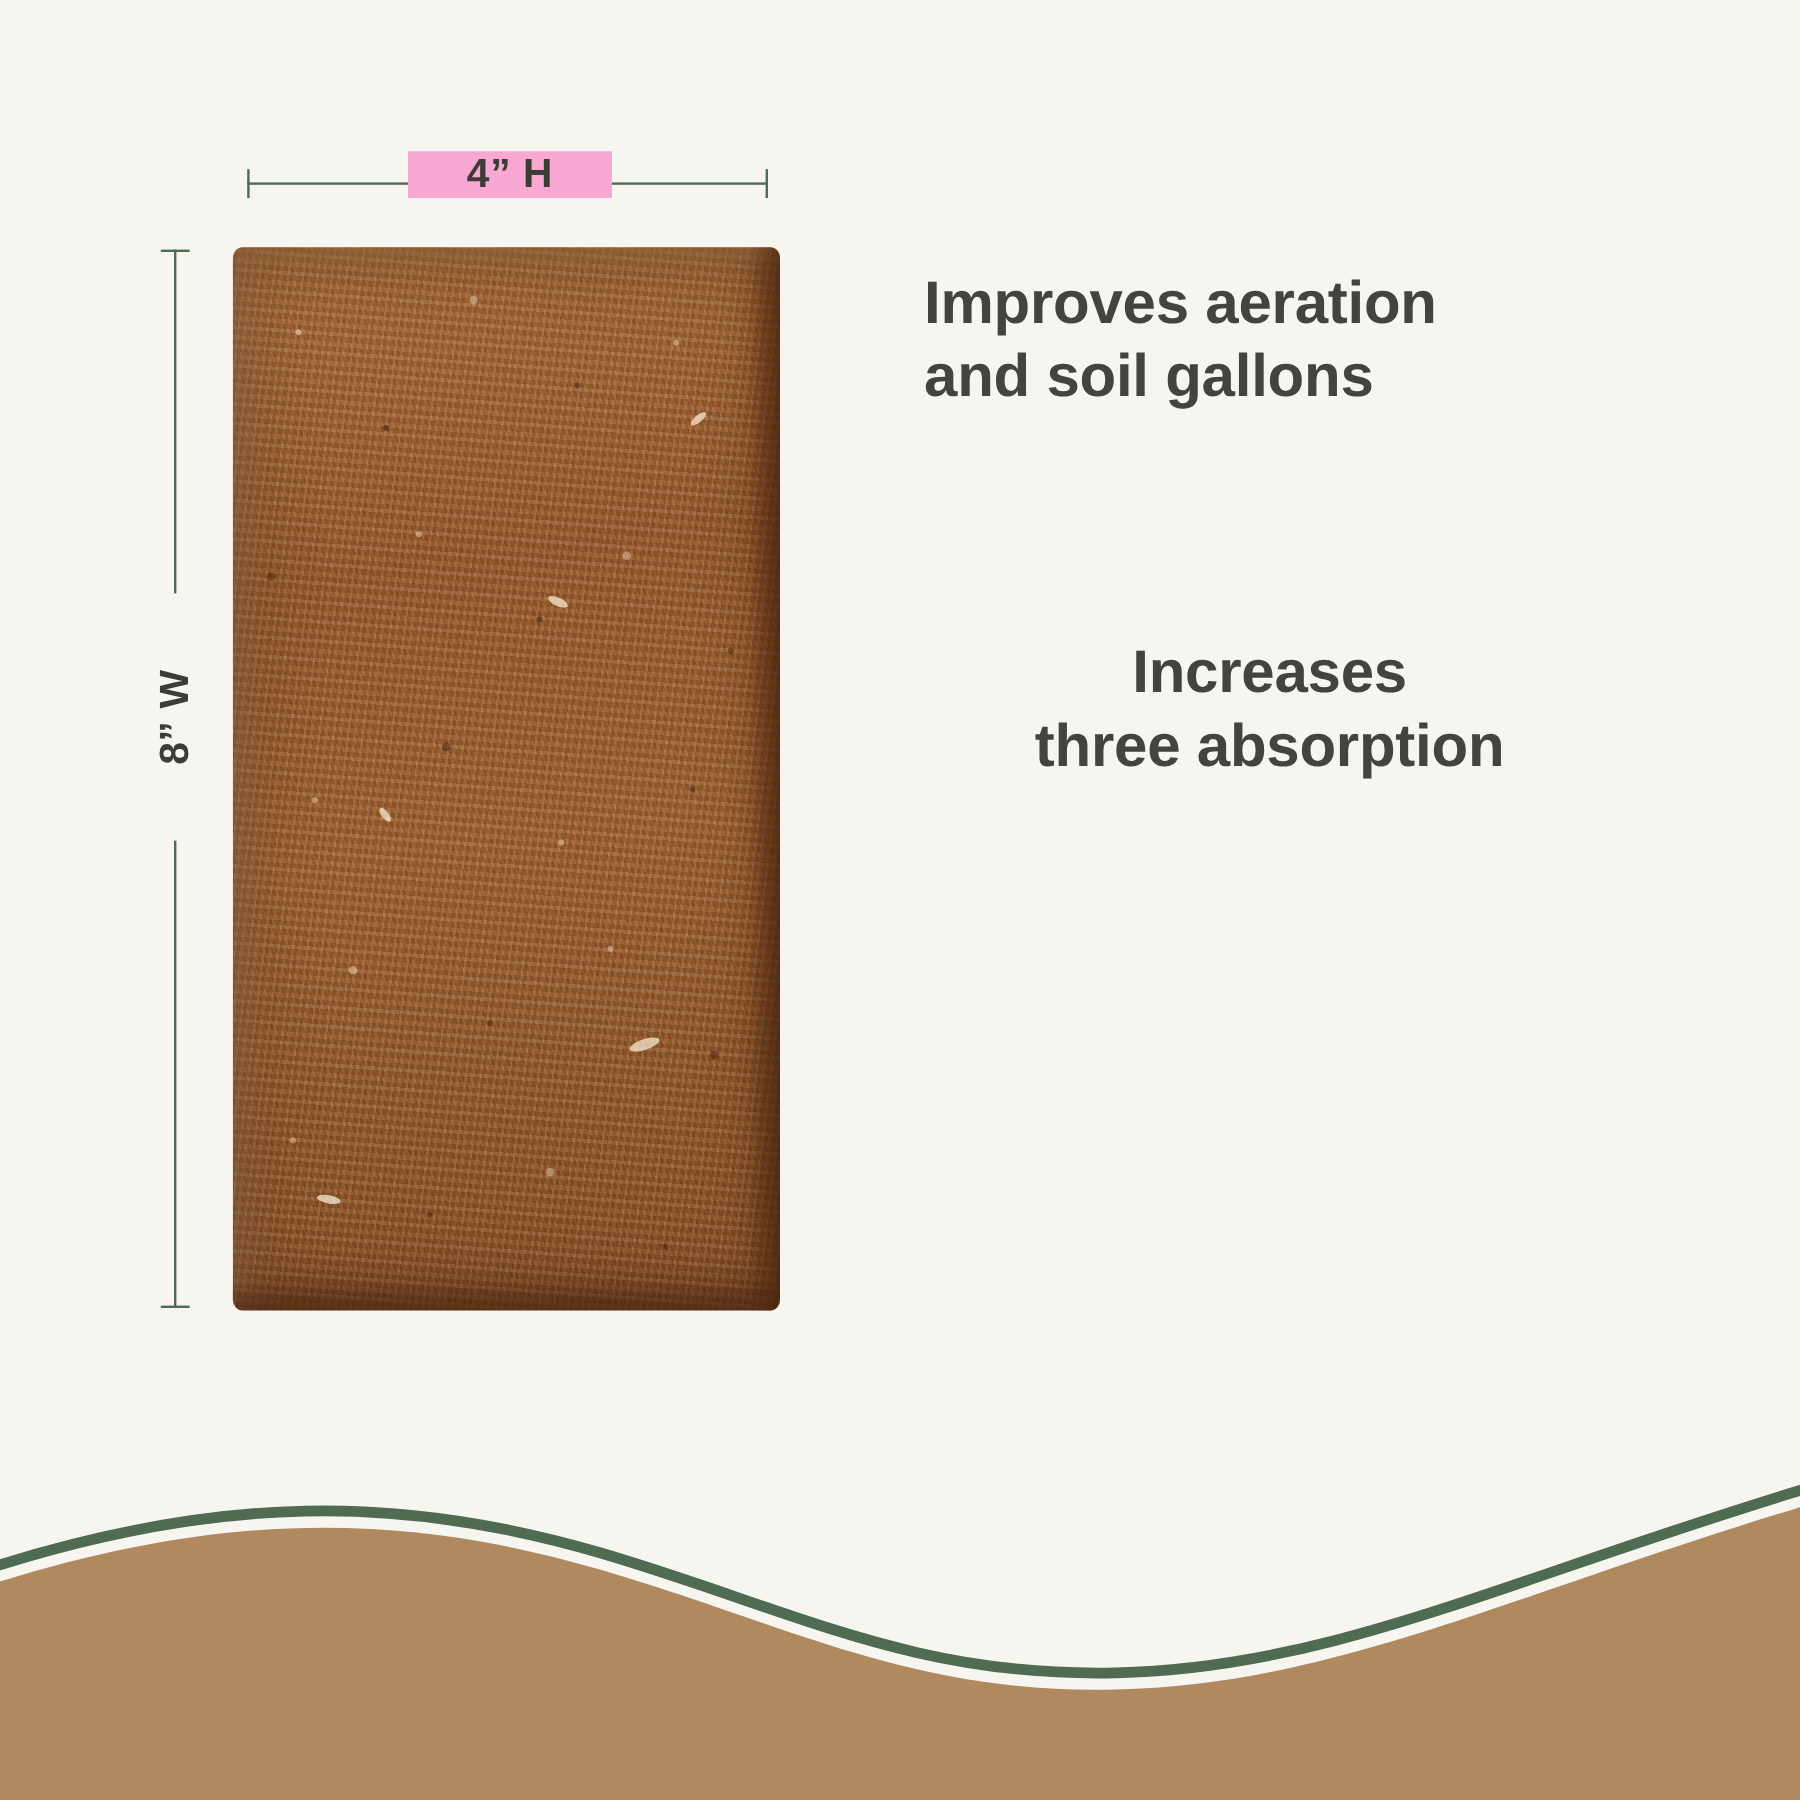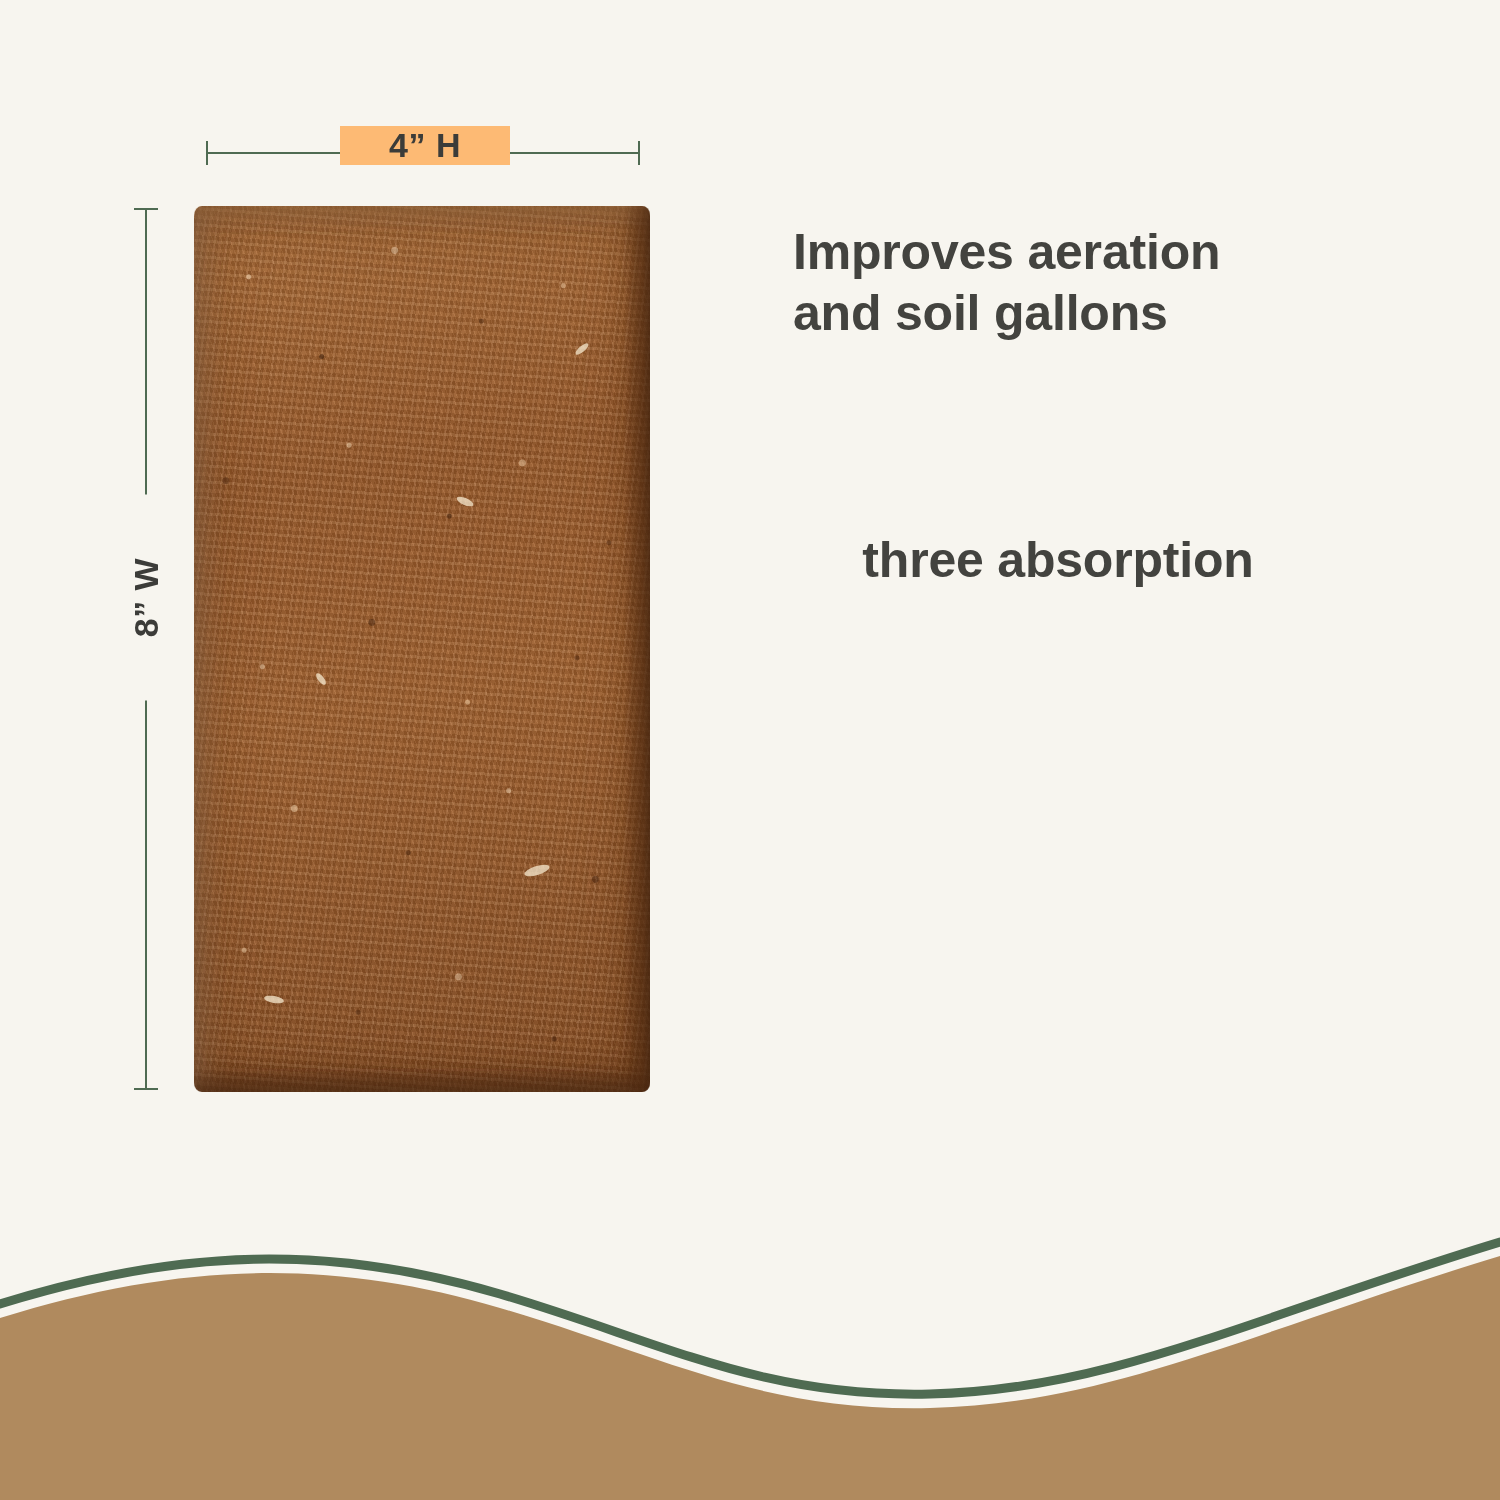--- a/index.html
+++ b/index.html
@@ -33,21 +33,21 @@
   }
   .cap-h-left  { left: 206px; top: 141px; }
   .cap-h-right { left: 638px; top: 141px; }
 
   .dim-label-h {
     position: absolute;
     left: 340px;
     top: 126px;
     width: 170px;
     text-align: center;
-    background: #fdba74;
+    background: #f9a8d4;
     color: #3c3c39;
     font-size: 34px;
     font-weight: bold;
     letter-spacing: 0.5px;
   }
 
   .dim-line-v {
     position: absolute;
     left: 145px;
     top: 208px;
@@ -161,21 +161,21 @@
 
   
   .feature {
     position: absolute;
     color: #43433f;
     font-size: 50px;
     font-weight: bold;
     line-height: 1.22;
     letter-spacing: -0.2px;
   }
-  .feature-1 { left: 770px; top: 222px;  width: 620px; text-align: left; margin-left: 23px; }
+  .feature-1 { left: 770px; top: 222px;  width: 620px; text-align: left; }
   .feature-2 { left: 738px; top: 530px;  width: 640px; text-align: center; }
   .feature-3 { left: 770px; top: 902px;  width: 620px; text-align: left; }
 
   
   .wave {
     position: absolute;
     left: 0;
     bottom: 0;
     width: 1500px;
     height: 300px;
@@ -206,20 +206,21 @@
     <div class="fleck" style="left:380px; top:140px; width:16px; height:6px; transform:rotate(-40deg);"></div>
     <div class="fleck" style="left:70px;  top:790px; width:20px; height:7px; transform:rotate(10deg);"></div>
   </div>
 
   <div class="feature feature-1">
     <div>Improves aeration</div>
     <div>and soil gallons</div>
   </div>
 
   <div class="feature feature-2">
+    <div>Increases</div>
     <div>three absorption</div>
   </div>
 
 
   <svg class="wave" viewBox="0 0 1500 300" preserveAspectRatio="none">
     <path d="M0,118 C180,62 330,58 500,108 C660,155 760,212 930,208 C1110,204 1250,132 1500,56 L1500,300 L0,300 Z" fill="#b08a5e"></path>
     <path d="M0,104 C180,48 330,44 500,94 C660,141 760,198 930,194 C1110,190 1250,118 1500,42" fill="none" stroke="#4f6b52" stroke-width="9" stroke-linecap="round"></path>
   </svg>
 
 </div>

